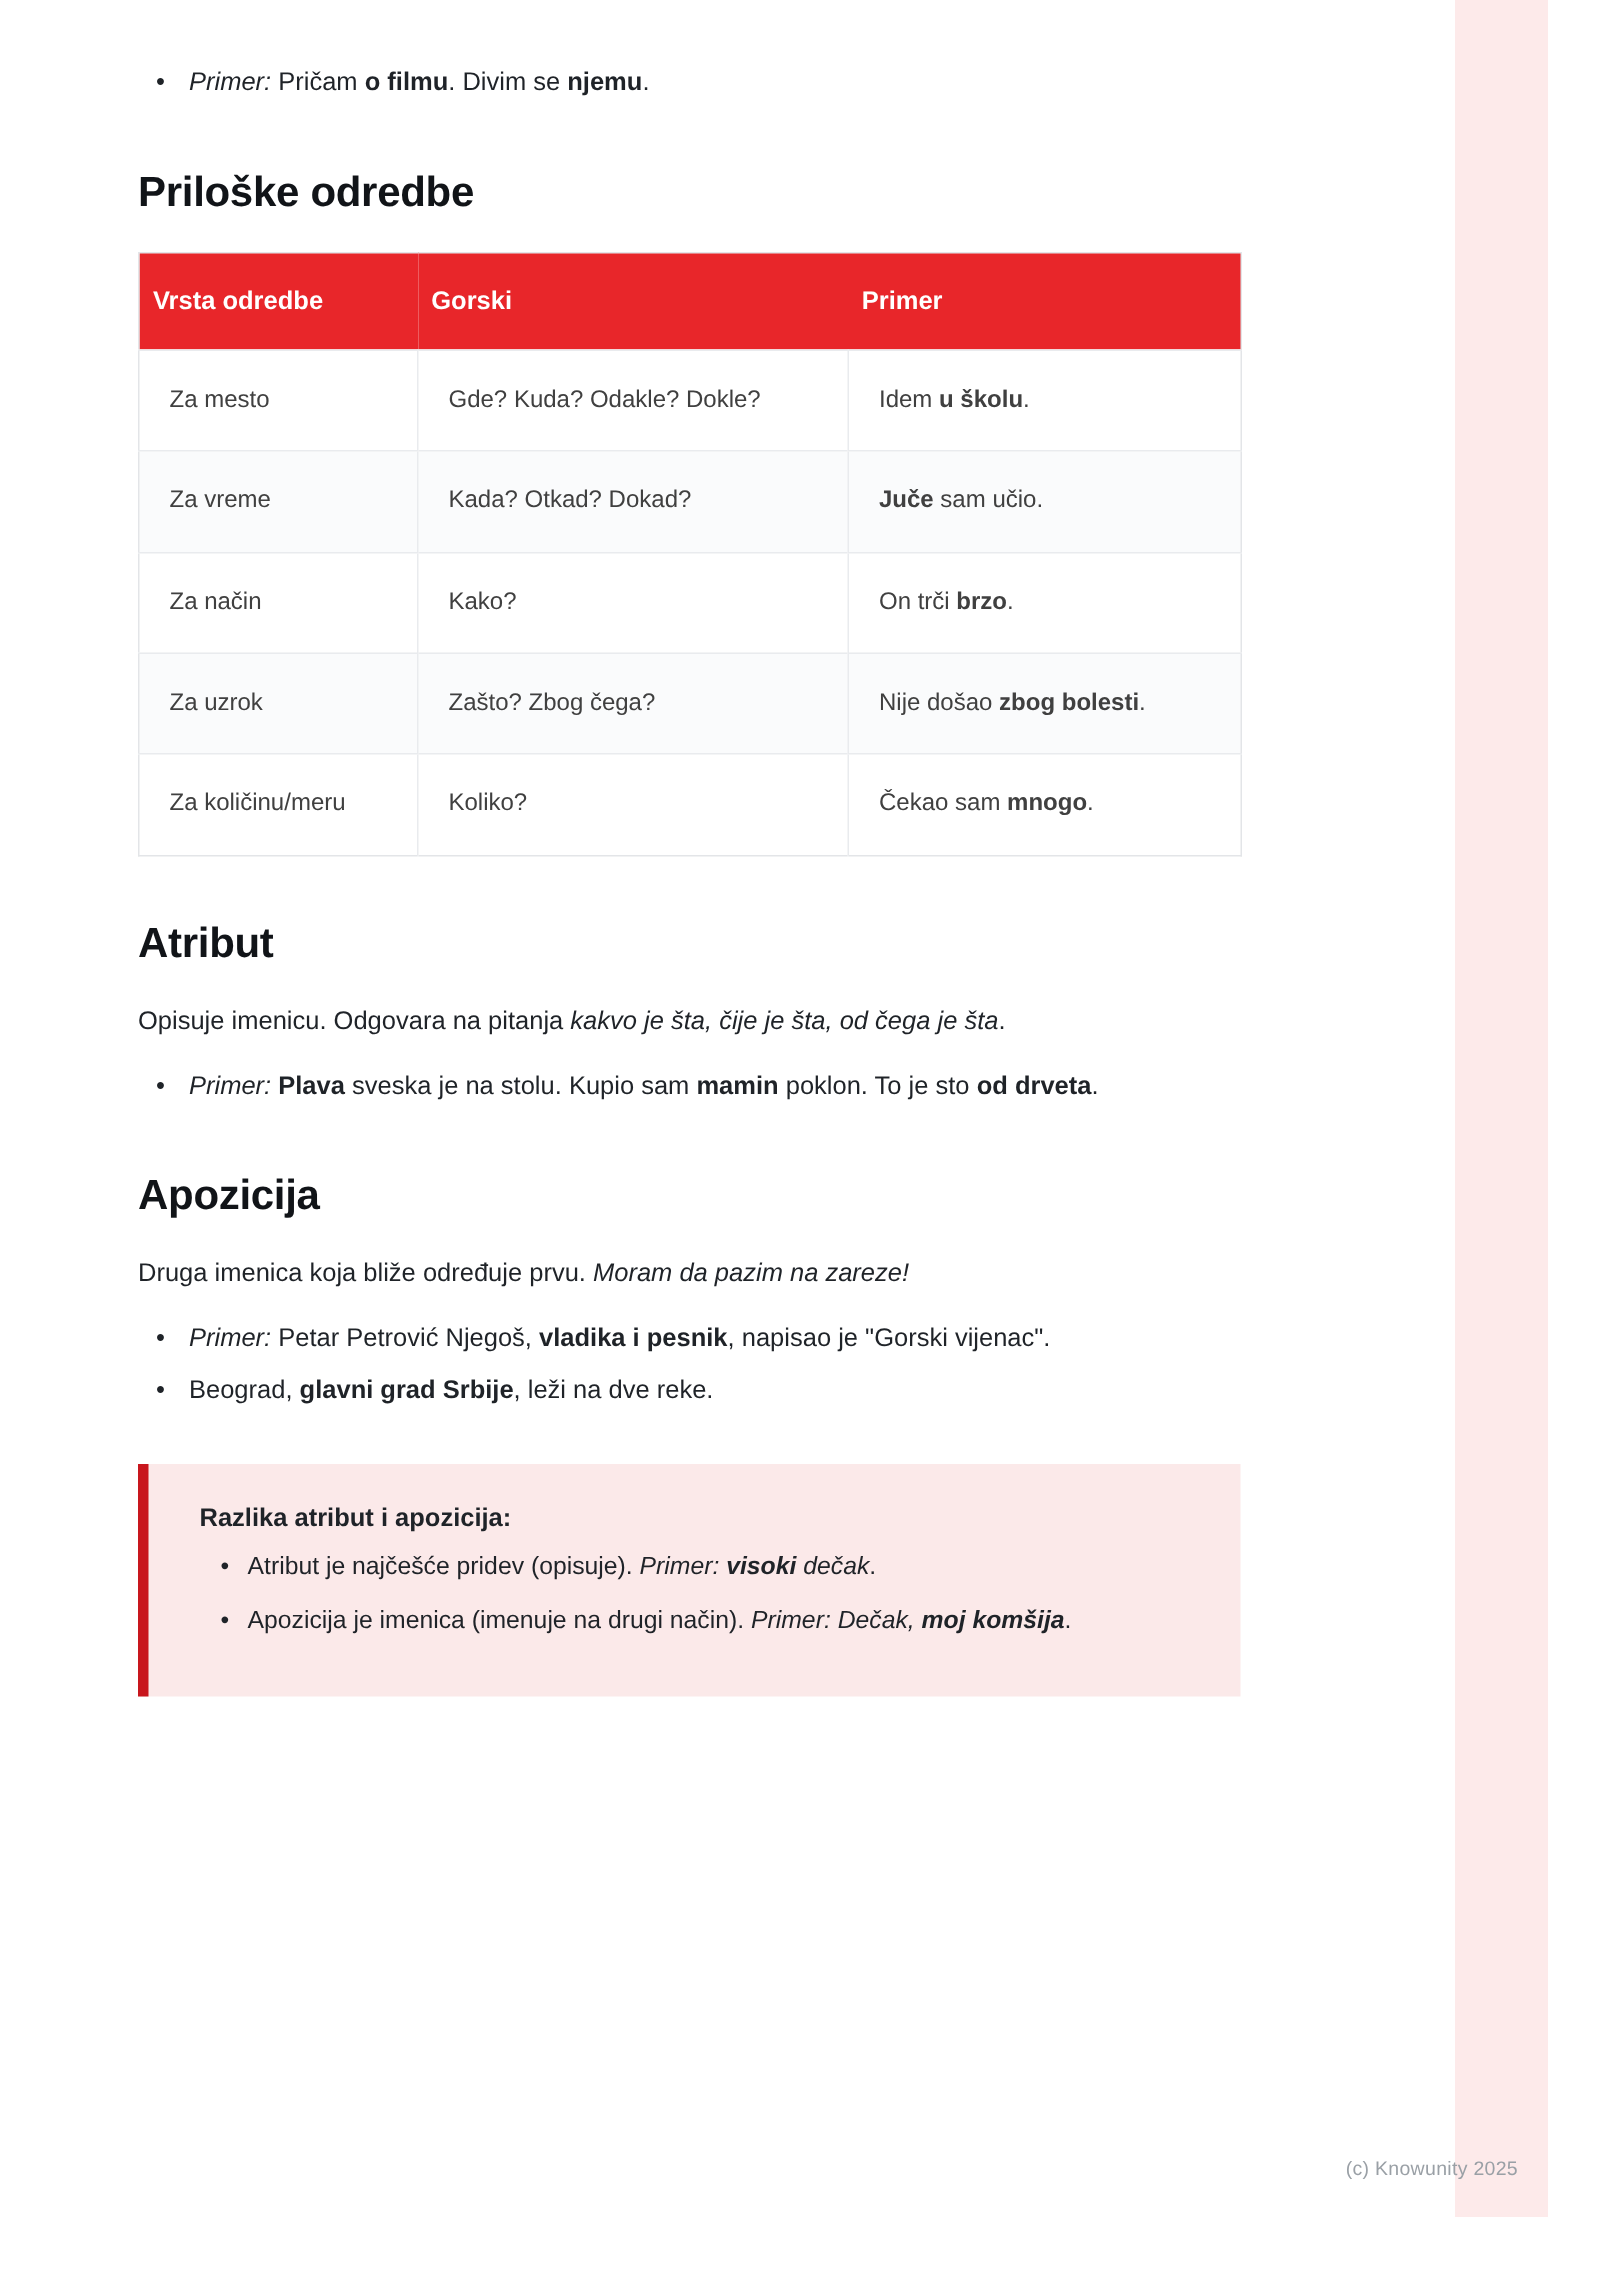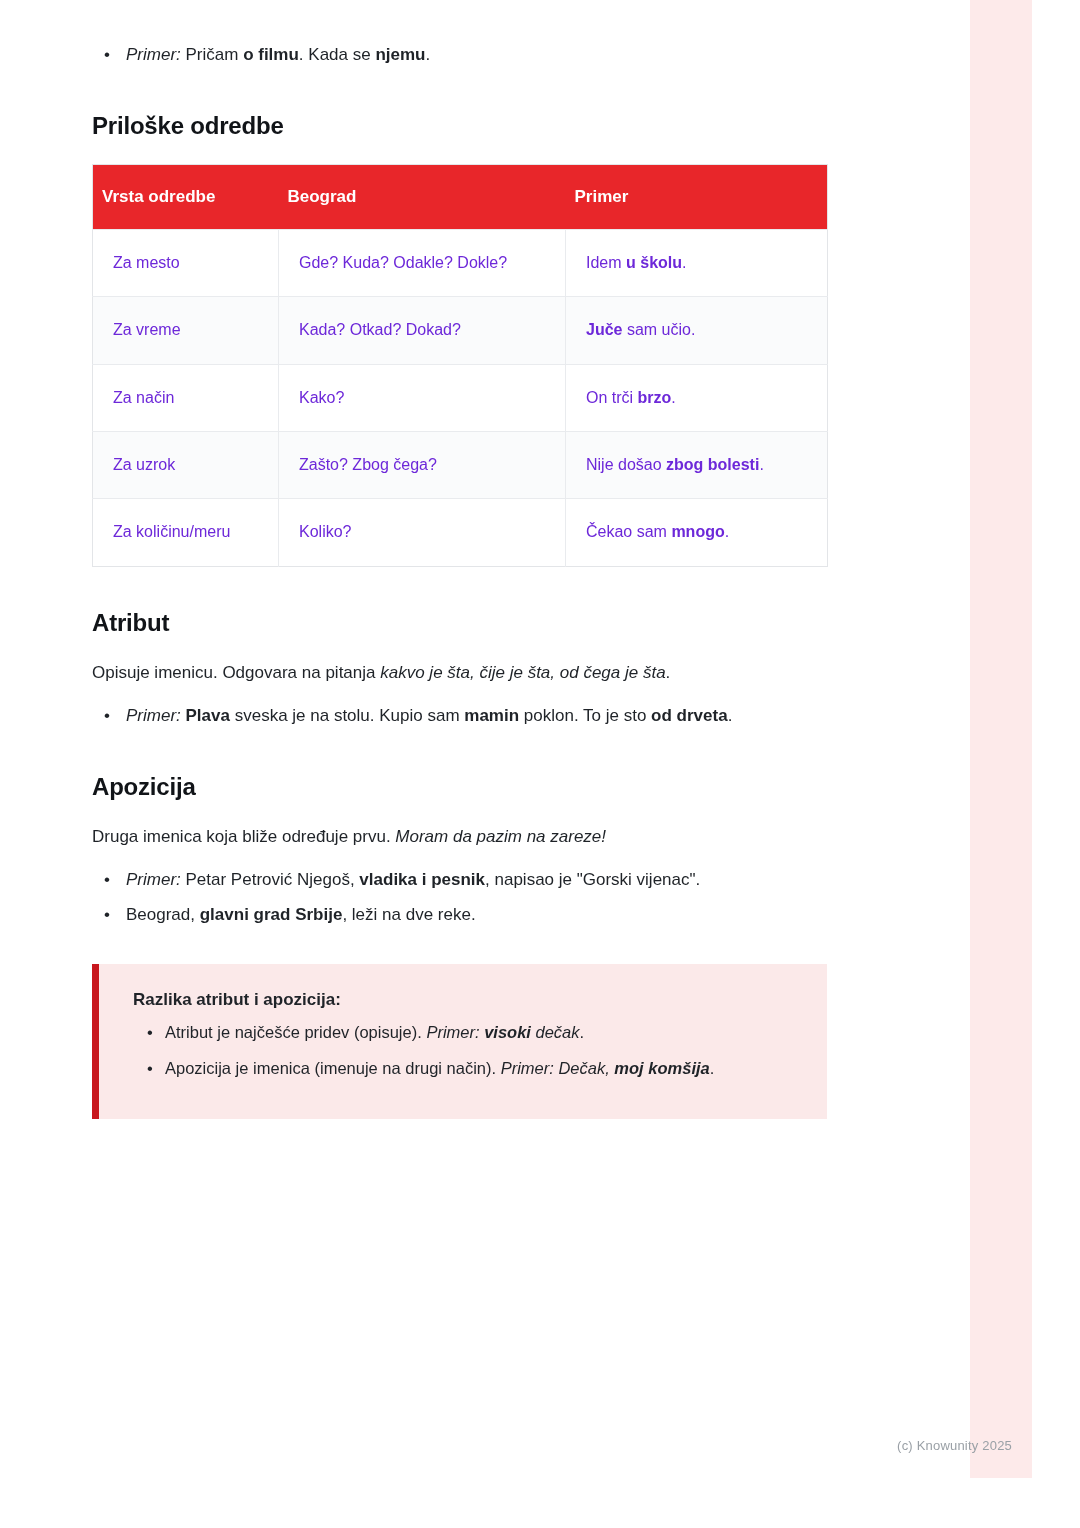--- a/index.html
+++ b/index.html
@@ -56,21 +56,21 @@
     left: -18px;
     top: 0;
     font-size: 17px;
     color: #1f2328;
   }
   .em { font-style: italic; }
   .b { font-weight: bold; }
   .bi { font-weight: bold; font-style: italic; text-align: center; }
 
   h2.section {
-    font-size: 24px;
+    font-size: 28px;
     font-weight: bold;
     color: #111418;
     margin: 42px 0 22px 0;
     letter-spacing: -0.2px;
   }
   p.para {
     font-size: 17px;
     line-height: 1.65;
     color: #1f2328;
     margin: 0 0 14px 0;
@@ -91,21 +91,21 @@
     font-weight: bold;
     padding: 22px 9px;
     border: none;
   }
   table.grammar th:nth-child(1) { width: 186px; }
   table.grammar th:nth-child(2) { width: 287px; }
   table.grammar th:nth-child(3) { width: 262px; }
   table.grammar td {
     font-size: 16px;
     line-height: 1.65;
-    color: #6d28d9;
+    color: #404040;
     padding: 20px 20px;
     border-top: 1px solid #e9ebee;
     border-right: 1px solid #e9ebee;
     vertical-align: middle;
   }
   table.grammar td:last-child { border-right: none; }
   table.grammar tbody tr:nth-child(odd) { background: #ffffff; }
   table.grammar tbody tr:nth-child(even) { background: #fafbfc; }
 
   .callout {
@@ -153,31 +153,31 @@
 <body>
 
 <div class="page">
 
   <div class="right-stripe"></div>
 
   <div class="content">
 
     <ul class="bullets">
       <li>
-        <span class="em">Primer:</span><span> Pričam </span><span class="b">o filmu</span><span>. Kada se </span><span class="b">njemu</span><span>.</span>
+        <span class="em">Primer:</span><span> Pričam </span><span class="b">o filmu</span><span>. Divim se </span><span class="b">njemu</span><span>.</span>
       </li>
     </ul>
 
     <h2 class="section">Priloške odredbe</h2>
 
     <table class="grammar">
       <thead>
         <tr>
           <th>Vrsta odredbe</th>
-          <th>Beograd</th>
+          <th>Gorski</th>
           <th>Primer</th>
         </tr>
       </thead>
       <tbody>
         <tr>
           <td>Za mesto</td>
           <td>Gde? Kuda? Odakle? Dokle?</td>
           <td><span>Idem </span><span class="b">u školu</span><span>.</span></td>
         </tr>
         <tr>

